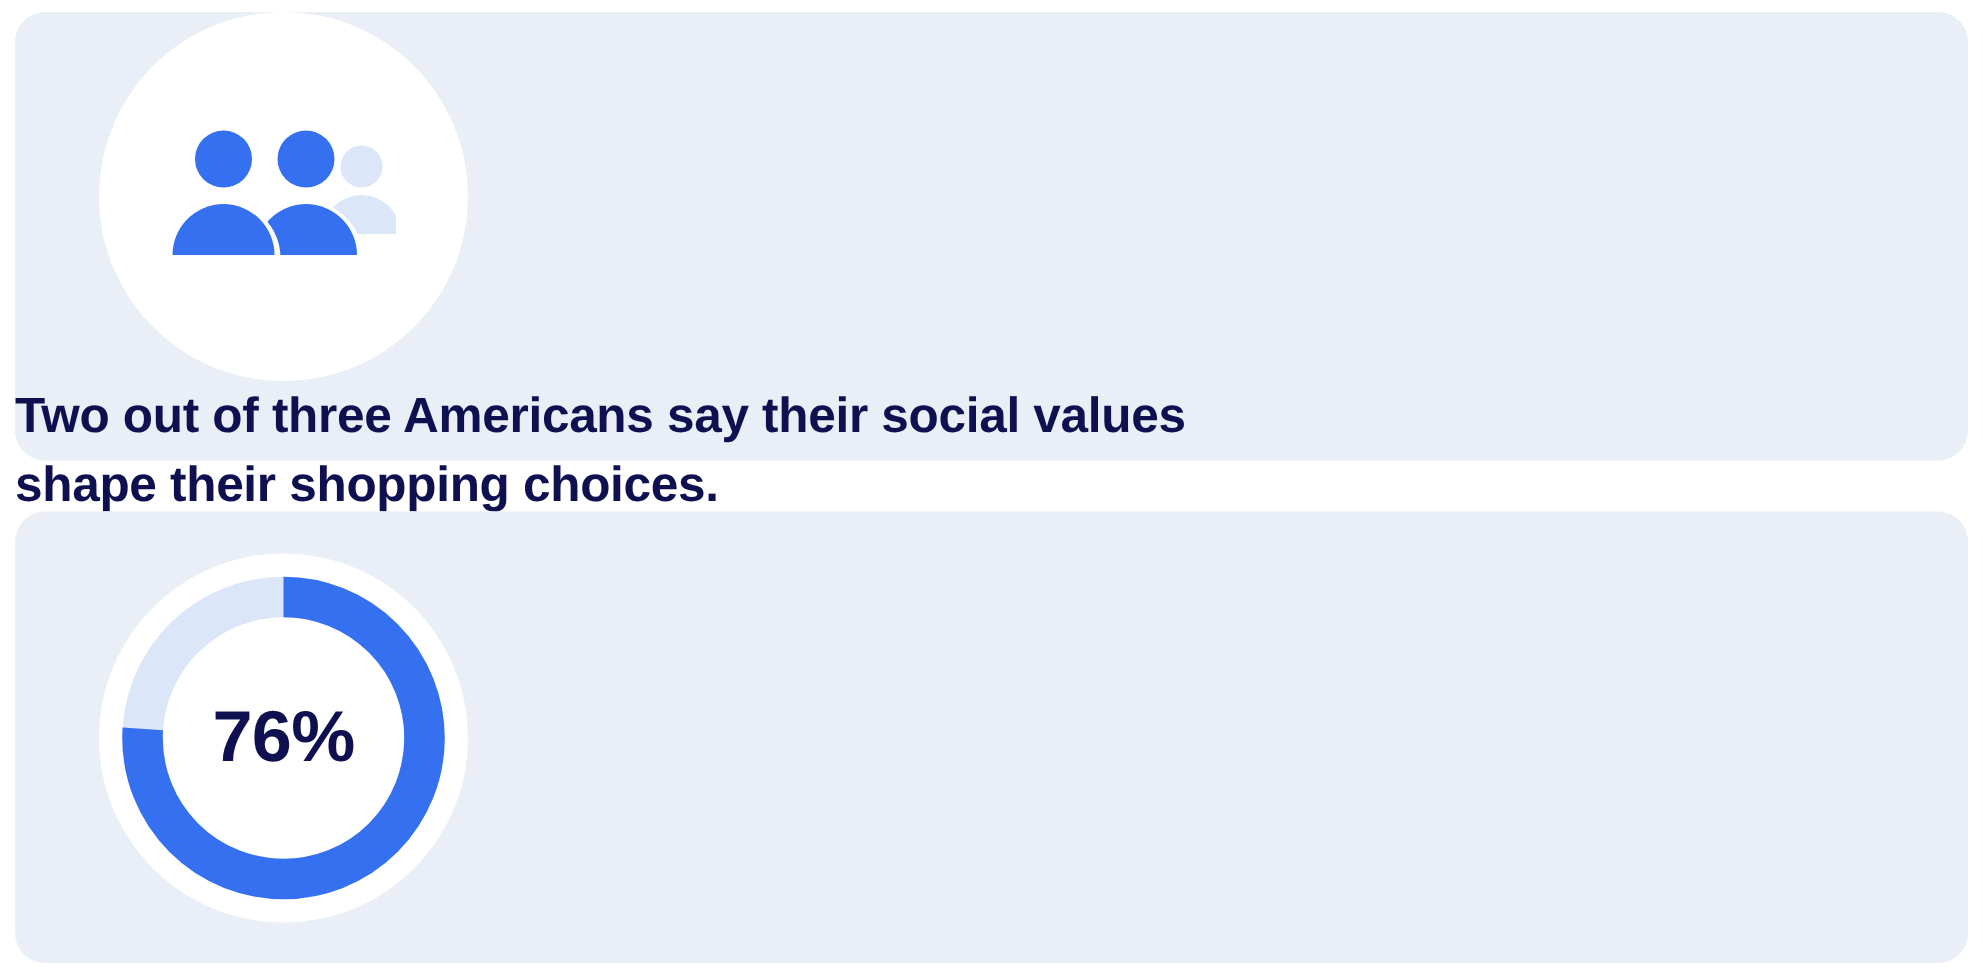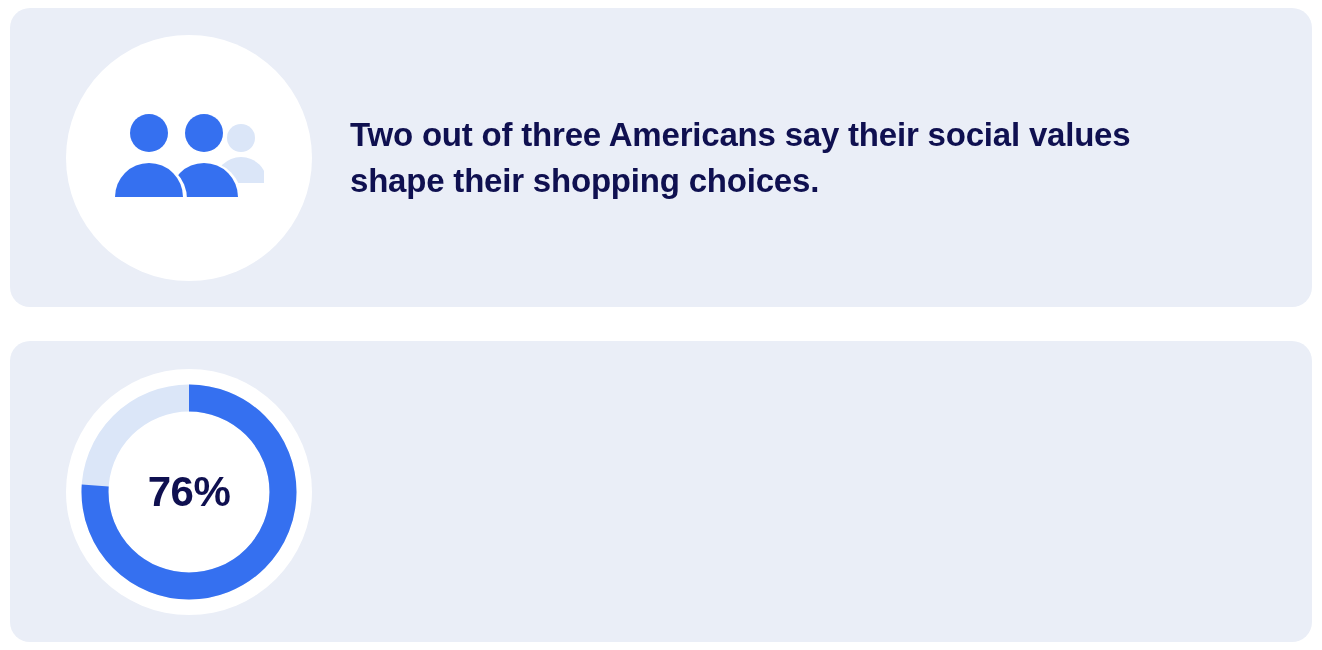--- a/index.html
+++ b/index.html
@@ -22,21 +22,21 @@
 
   
   .stat-card {
     position: absolute;
     left: 10px;
     width: 1302px;
     background: #eaeef7;
     border-radius: 20px;
     box-sizing: border-box;
     display: flex;
-    align-items: center;
+    flex-direction: column;
   }
   #card-1 { top: 8px;   height: 299px; }
   #card-2 { top: 341px; height: 301px; }
 
   
   .visual-wrap {
     position: relative;
     width: 340px;
     min-width: 340px;
     height: 100%;
@@ -62,21 +62,21 @@
 
   .people-icon { display: block; }
   .donut-svg   { display: block; }
 
   .donut-center-label {
     position: absolute;
     left: 0; right: 0;
     top: 50%;
     transform: translateY(-50%);
     text-align: center;
-    font-size: 42px;
+    font-size: 48px;
     font-weight: bold;
     letter-spacing: -0.5px;
     color: #0f1050;
     font-family: "Liberation Sans", sans-serif;
   }
 
   
   .text-wrap {
     flex: 1;
     padding-right: 60px;

